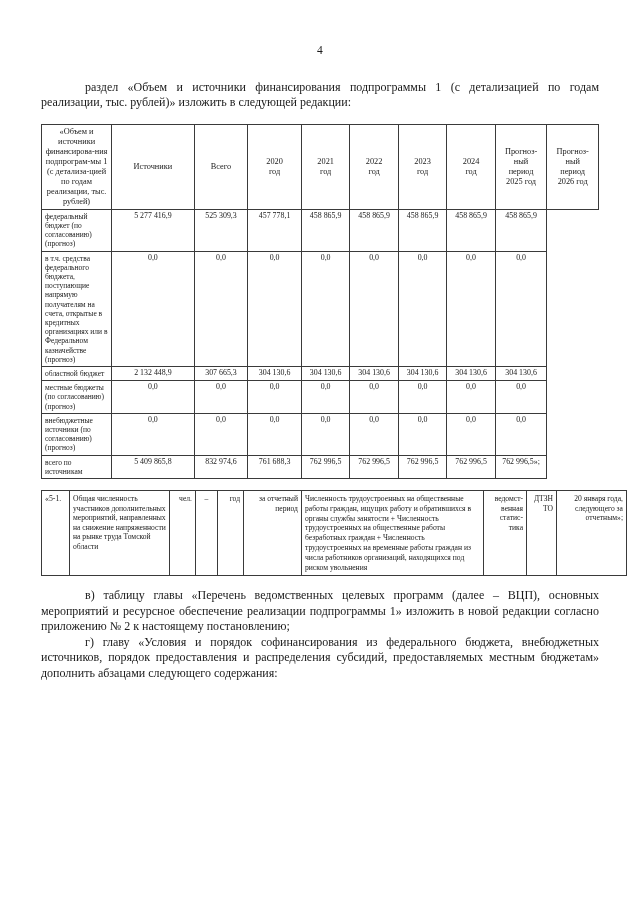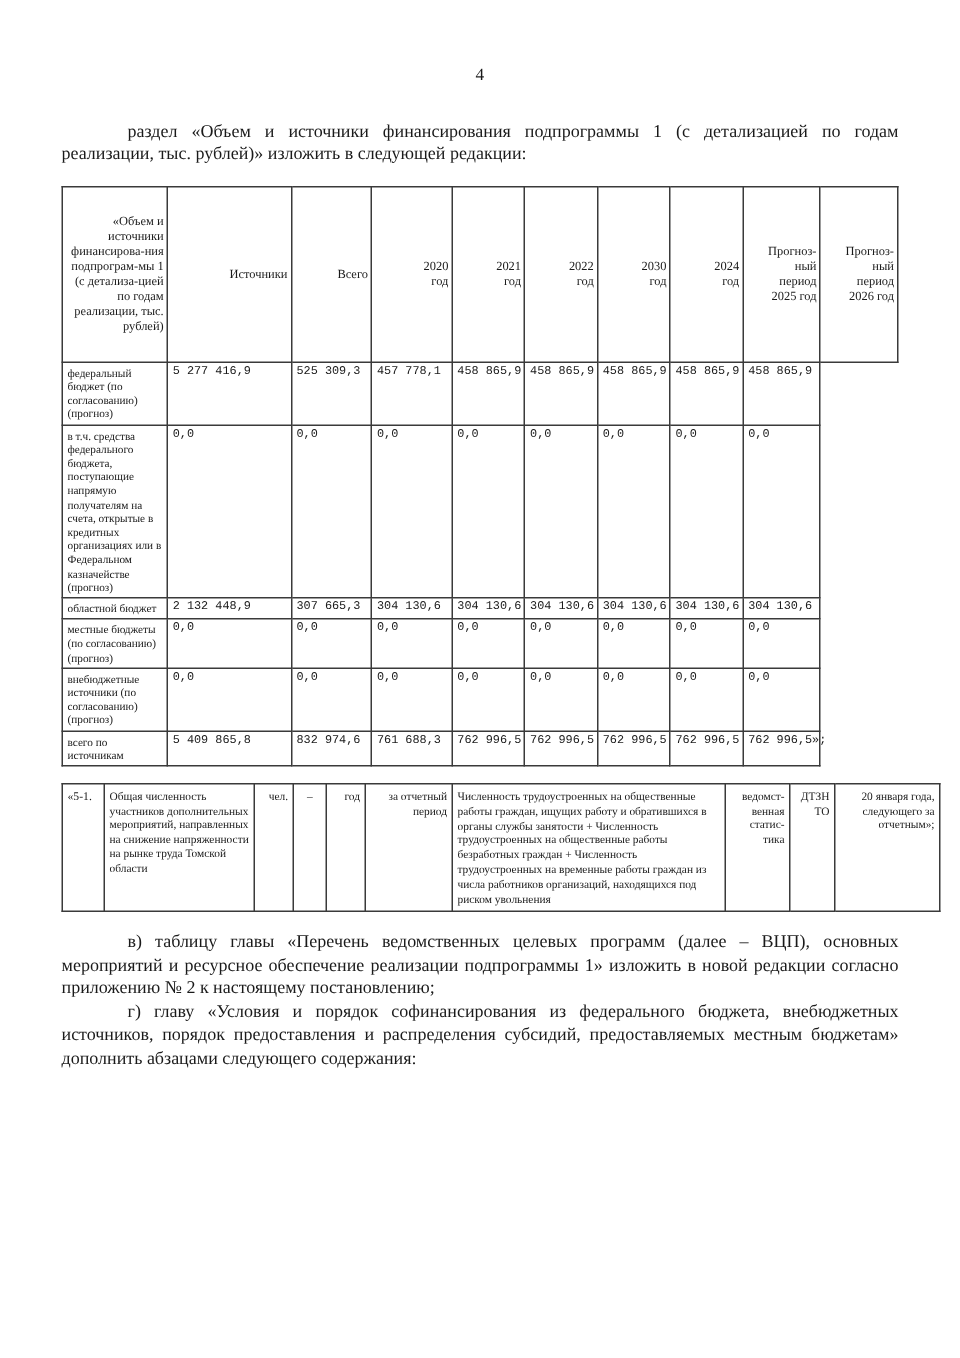--- a/index.html
+++ b/index.html
@@ -50,33 +50,32 @@
     line-height: 8.9px;
   }
   table.doc-table td, table.doc-table th {
     border: 0.8px solid #ララ;
     border: 0.8px solid #3a3a3a;
     padding: 2px 3px;
     vertical-align: top;
     font-weight: normal;
   }
   table.doc-table thead td {
-    text-align: right;
+    text-align: center;
     vertical-align: middle;
     font-size: 8.3px;
     line-height: 10px;
-    padding: 18px 2px;
+    padding: 2px 2px;
     font-family: Liberation Serif, serif;
   }
   td.num {
-    text-align: left;
+    text-align: center;
     vertical-align: middle;
     font-size: 7.9px;
     white-space: nowrap;
-    font-family: Liberation Mono, monospace;
   }
   td.src {
     font-size: 7.5px;
     line-height: 9.2px;
     vertical-align: top;
     padding-top: 3px;
   }
   td.titlecell {
     font-size: 7.6px;
     line-height: 9.6px;
@@ -141,21 +140,21 @@
         </td>
         <td>
           <span class="hdr-sub">2021</span>
           <span class="hdr-sub">год</span>
         </td>
         <td>
           <span class="hdr-sub">2022</span>
           <span class="hdr-sub">год</span>
         </td>
         <td>
-          <span class="hdr-sub">2030</span>
+          <span class="hdr-sub">2023</span>
           <span class="hdr-sub">год</span>
         </td>
         <td>
           <span class="hdr-sub">2024</span>
           <span class="hdr-sub">год</span>
         </td>
         <td>
           <span class="hdr-sub">Прогноз-</span>
           <span class="hdr-sub">ный</span>
           <span class="hdr-sub">период</span>

